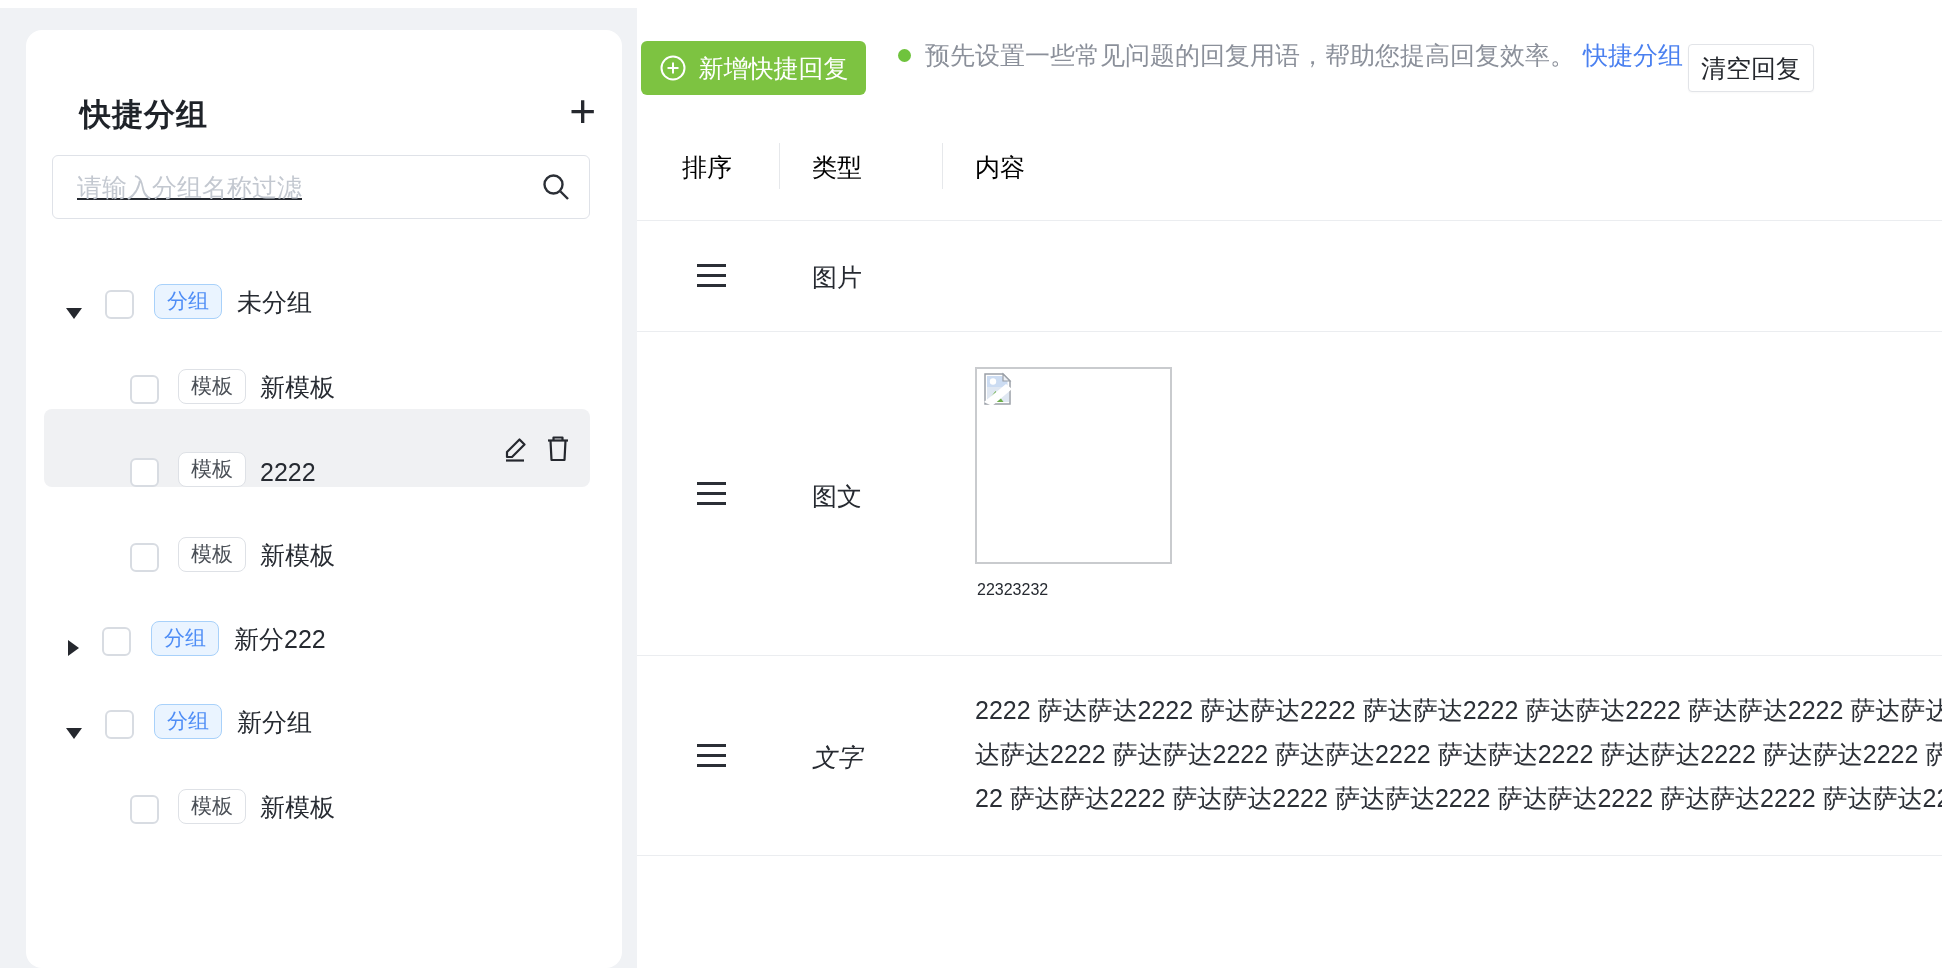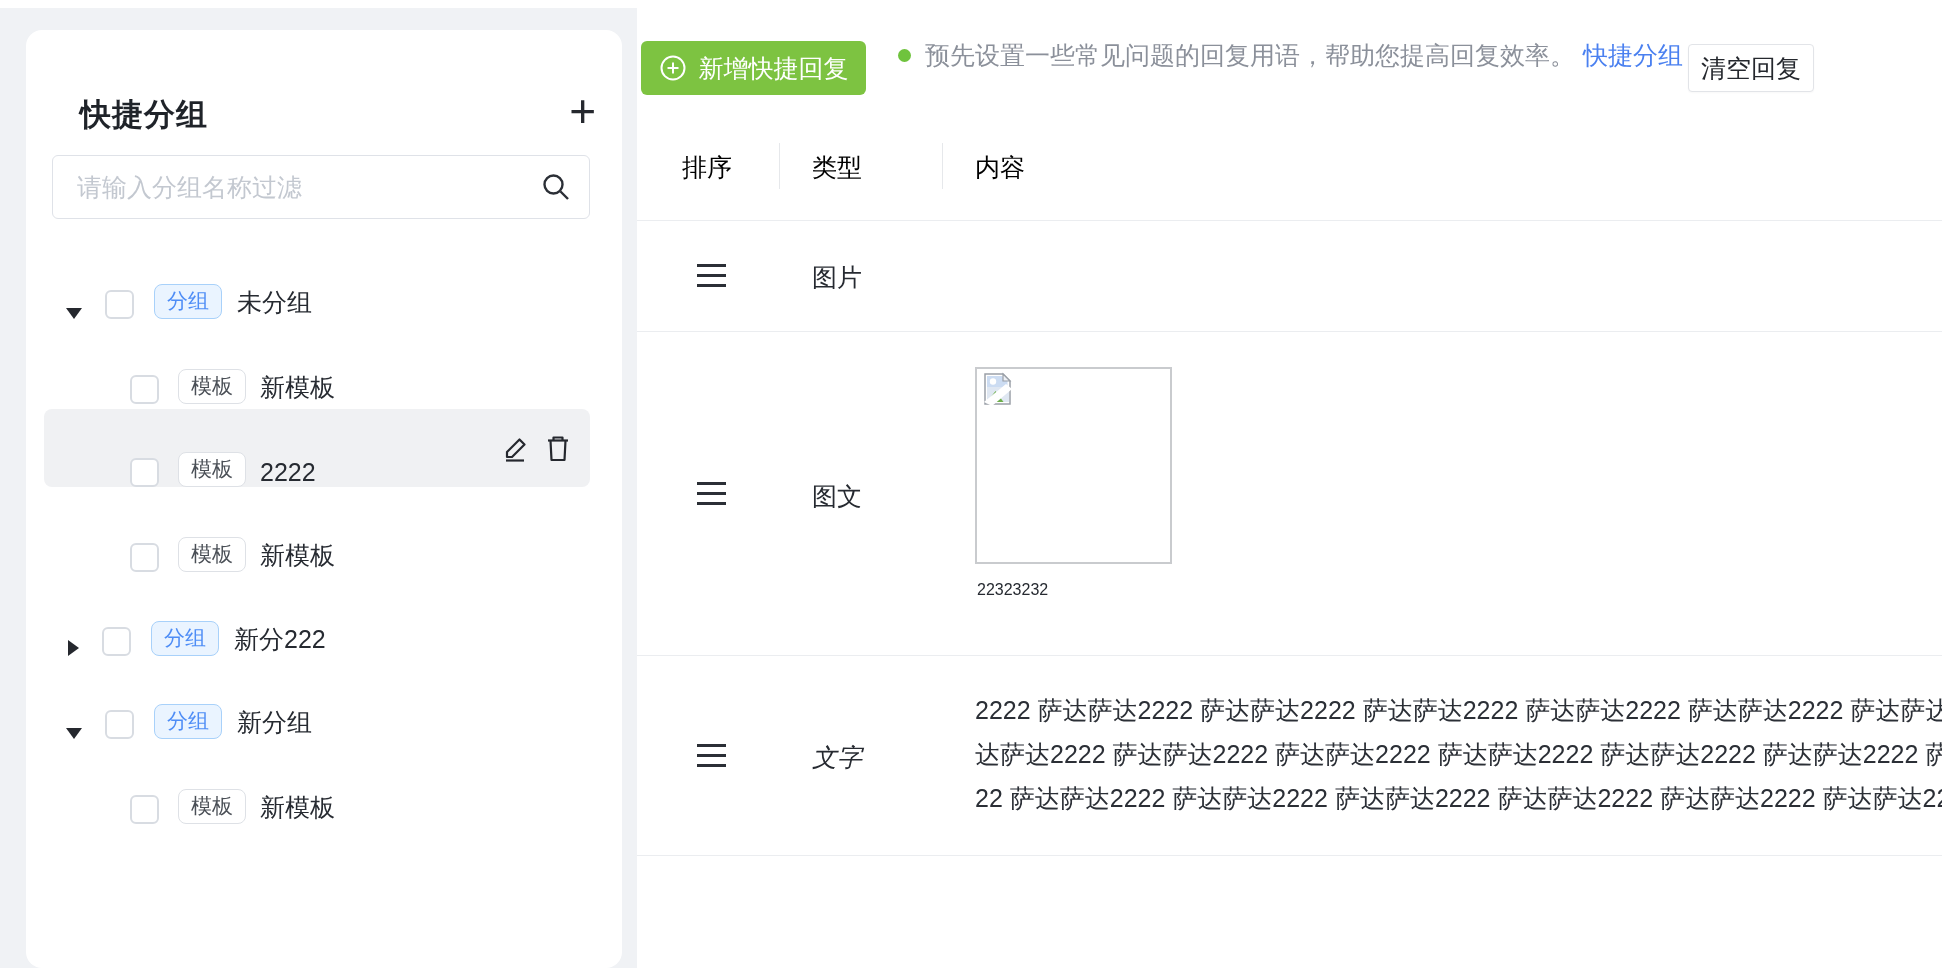--- a/index.html
+++ b/index.html
@@ -7,21 +7,21 @@
   .abs{position:absolute;}
   
   .left-bg{left:0;top:8px;width:637px;height:960px;background:#f0f2f5;}
   .card{left:26px;top:30px;width:596px;height:938px;background:#ffffff;border-radius:16px;}
   .card-title{left:54px;top:64px;font-size:31px;font-weight:700;color:#1f2329;letter-spacing:1px;}
   .add-btn{right:26px;top:58px;font-size:46px;font-weight:200;color:#25282e;background:none;border:none;
     cursor:pointer;line-height:1;padding:0;}
   .search-wrap{left:26px;top:125px;width:538px;height:64px;}
   .search-input{width:100%;height:100%;box-sizing:border-box;border:1px solid #dfe2e8;border-radius:6px;
     padding:0 60px 0 24px;font-size:25px;color:#262a31;outline:none;background:#fff;
-    font-family:"Liberation Sans","DejaVu Sans",sans-serif;}
+    font-family:"Liberation Sans","DejaVu Sans",sans-serif;text-decoration:underline;}
   .search-input::placeholder{color:#c3c8d0;}
   .search-icon{position:absolute;right:18px;top:16px;width:32px;height:32px;}
   
   .trow{position:absolute;left:18px;width:546px;height:78px;display:flex;align-items:flex-end;}
   .trow.selected{background:#f0f1f3;border-radius:8px;}
   .caret{width:0;height:0;flex:0 0 auto;}
   .caret-down{margin-left:22px;border-left:8px solid transparent;border-right:8px solid transparent;
     border-top:11px solid #25282e;}
   .caret-right{margin-left:24px;border-top:8px solid transparent;border-bottom:8px solid transparent;
     border-left:11px solid #25282e;}

